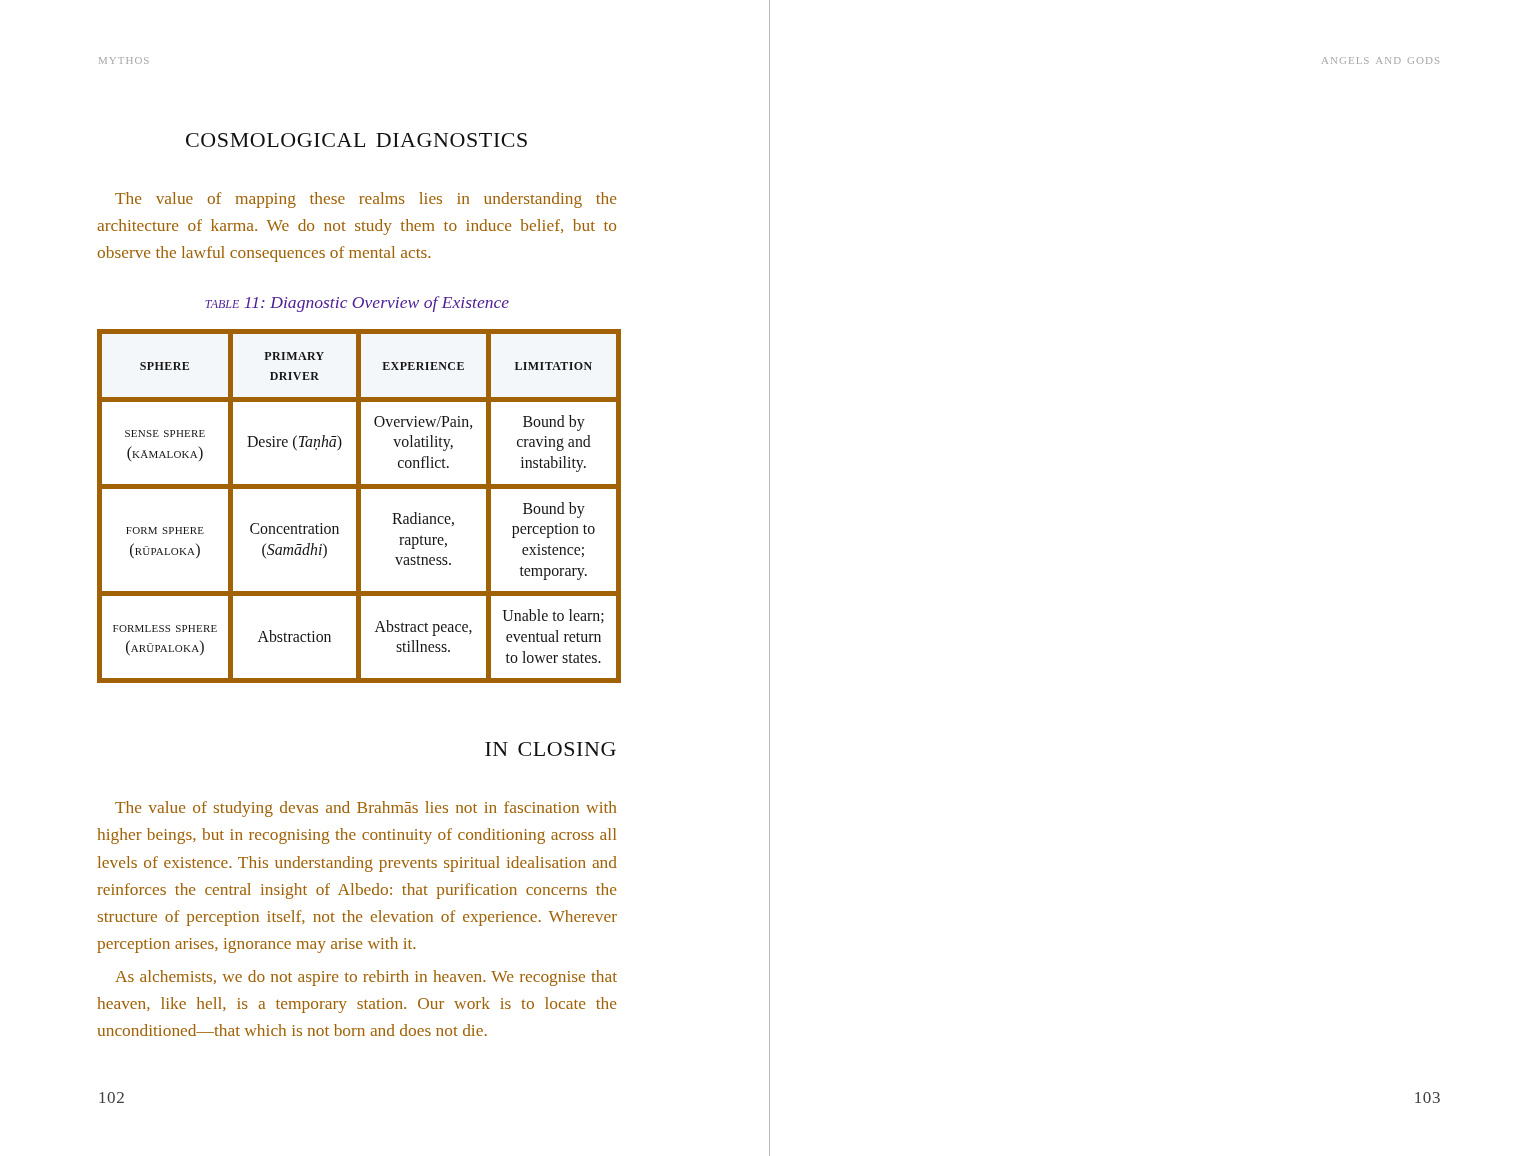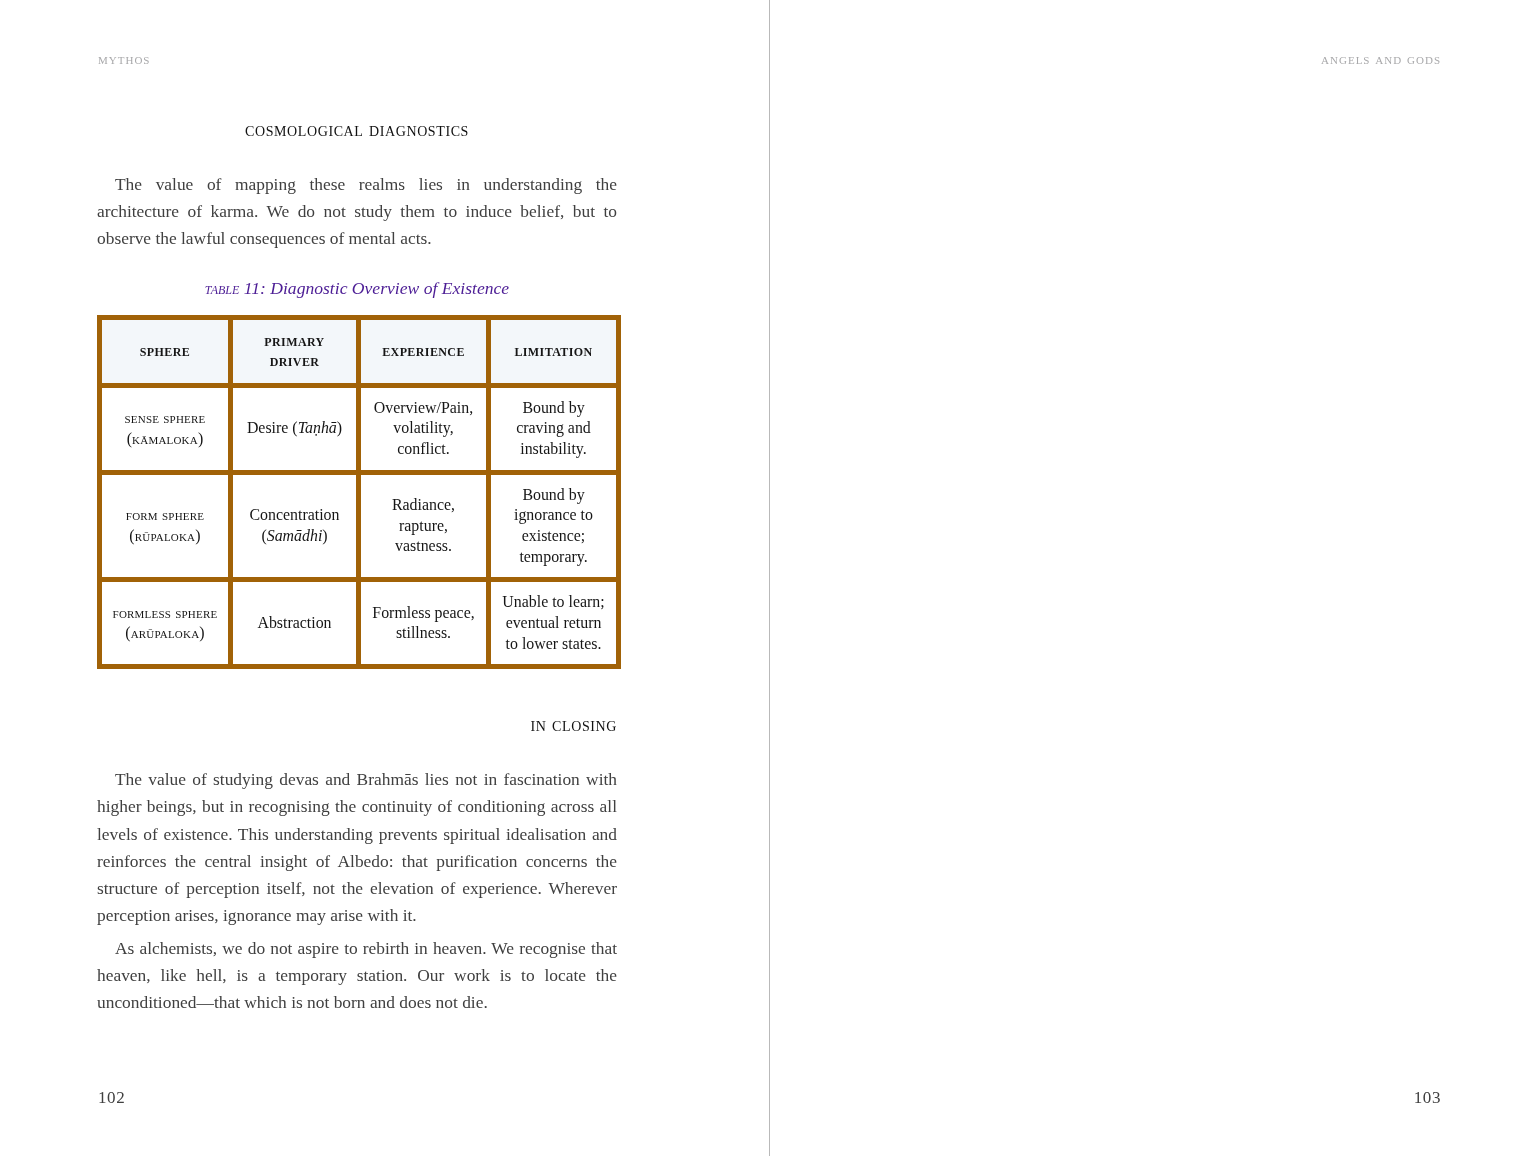--- a/index.html
+++ b/index.html
@@ -69,41 +69,41 @@
 
   
   .col-left {
     position: absolute;
     left: 97px;
     top: 118px;
     width: 520px;
   }
 
   h1.section-title {
-    font-size: 20px;
+    font-size: 32px;
     font-weight: normal;
     font-variant: small-caps;
     text-transform: lowercase;
     text-align: center;
     letter-spacing: 0.6px;
     margin: 0 0 30px 0;
     color: #111;
   }
   h1.section-title.second {
     margin-top: 44px;
     text-align: right;
   }
 
   p.body {
     font-size: 17.4px;
     line-height: 1.56;
     text-align: justify;
     margin: 0 0 6px 0;
     text-indent: 18px;
-    color: #404040;
+    color: #a16207;
     hyphens: auto;
   }
 
   .table-caption {
     font-style: italic;
     font-size: 17.6px;
     text-align: center;
     margin: 26px 0 16px 0;
     color: #4c1d95;
   }
@@ -196,26 +196,26 @@
           <tr>
             <td class="sc">Sense Sphere (Kāmaloka)</td>
             <td><span>Desire (</span><i>Taṇhā</i><span>)</span></td>
             <td>Overview/Pain, volatility, conflict.</td>
             <td>Bound by craving and instability.</td>
           </tr>
           <tr>
             <td class="sc">Form Sphere (Rūpaloka)</td>
             <td><span>Concentration (</span><i>Samādhi</i><span>)</span></td>
             <td>Radiance, rapture, vastness.</td>
-            <td>Bound by ignorance to existence; temporary.</td>
+            <td>Bound by perception to existence; temporary.</td>
           </tr>
           <tr>
             <td class="sc">Formless Sphere (Arūpaloka)</td>
             <td><span>Abstraction</span><i></i><span></span></td>
-            <td>Formless peace, stillness.</td>
+            <td>Abstract peace, stillness.</td>
             <td>Unable to learn; eventual return to lower states.</td>
           </tr>
         </tbody>
       </table>
 
       <h1 class="section-title second">In Closing</h1>
 
       <p class="body">The value of studying devas and Brahmās lies not in fascination with higher beings, but in recognising the continuity of conditioning across all levels of existence. This understanding prevents spiritual idealisation and reinforces the central insight of Albedo: that purification concerns the structure of perception itself, not the elevation of experience. Wherever perception arises, ignorance may arise with it.</p>
 
       <p class="body">As alchemists, we do not aspire to rebirth in heaven. We recognise that heaven, like hell, is a temporary station. Our work is to locate the unconditioned—that which is not born and does not die.</p>

